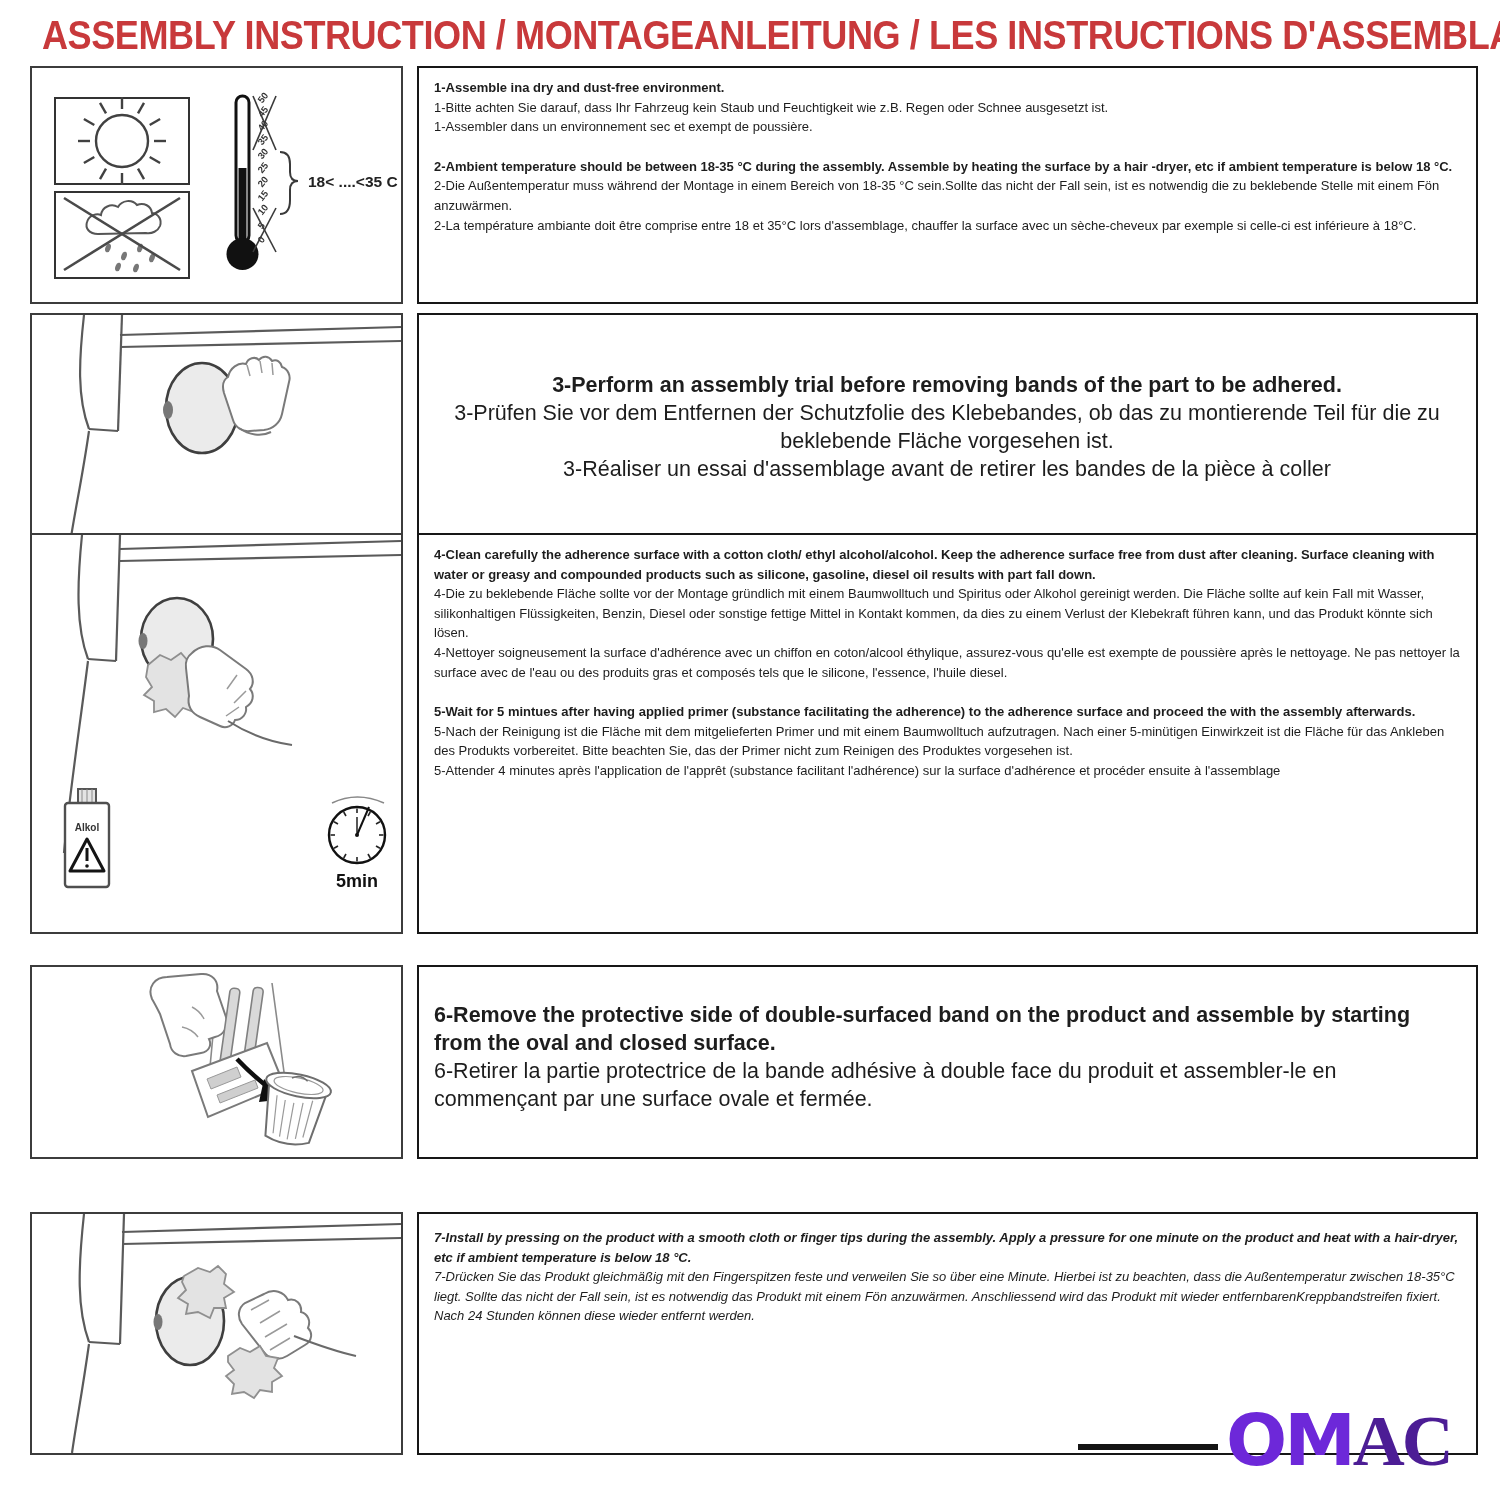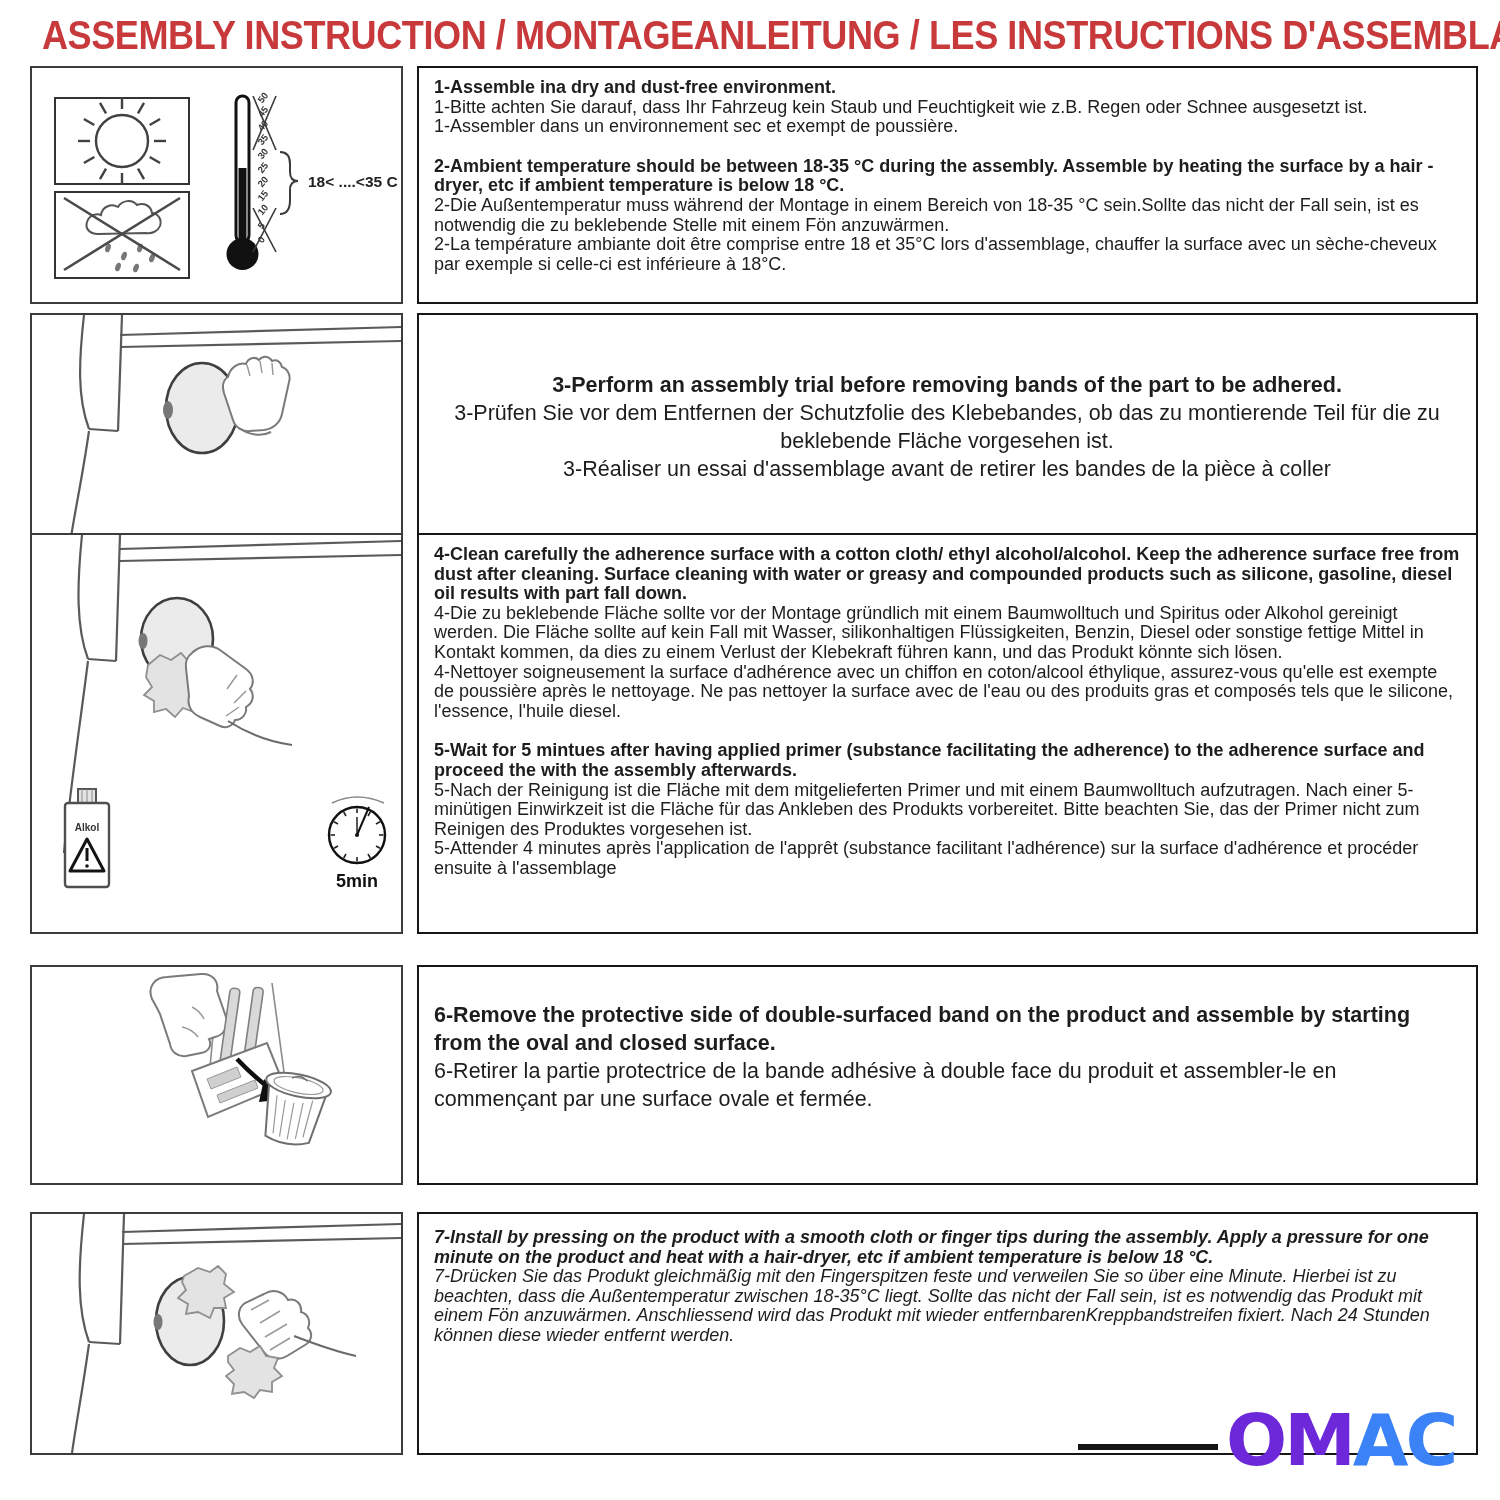--- a/index.html
+++ b/index.html
@@ -6,37 +6,37 @@
   body{width:1500px;height:1500px;position:relative;overflow:hidden;
        font-family:"Liberation Sans",sans-serif;color:#1d1d1d;}
   .page-title{position:absolute;left:42px;top:12px;margin:0;white-space:nowrap;
        font-size:41px;font-weight:800;letter-spacing:-.5px;color:#c8393b;
        transform:scale(.88,1);transform-origin:left top;}
   .imgbox{position:absolute;left:30px;width:373px;box-sizing:border-box;
        border:2px solid #3c3c3c;background:#fff;}
   .textbox{position:absolute;left:417px;width:1061px;box-sizing:border-box;
        border:2px solid #161616;background:#fff;padding:10px 16px 8px 15px;}
   .imgbox svg{display:block;}
-  p{margin:0;font-size:18px;line-height:19.6px;}
+  p{margin:0;font-size:13px;line-height:19.6px;}
   .tb-large p{font-size:21.5px;line-height:28px;}
   p.b{font-weight:bold;}
   p.gap{margin-top:20px;}
   .r1{top:66px;height:238px;}
   .r2{top:313px;height:233px;}
   .r3{top:533px;height:401px;}
-  .r4{top:965px;height:220px;}
+  .r4{top:965px;height:194px;}
   .r5{top:1212px;height:243px;}
   .tb2{padding-top:56px;text-align:center;}
   .tb4{padding-top:34px;}
   .tb5{padding-top:14px;font-style:italic;}
   .logo-dash{position:absolute;left:1078px;top:1444px;width:140px;height:6px;background:#141414;}
   .logo{position:absolute;left:1226px;top:1404px;font-family:"DejaVu Sans",sans-serif;
         font-weight:bold;font-size:72px;letter-spacing:-3px;line-height:1;}
   .logo .lb{color:#6d28d9;}
-  .logo .lr{color:#3b82f6;}
+  .logo .lr{color:#4c1d95;font-family:Liberation Serif, serif;}
   .lineart{stroke:#5a5a5a;stroke-width:2.2;fill:none;}
 </style>
 </head>
 <body>
 
 <h1 class="page-title">ASSEMBLY INSTRUCTION / MONTAGEANLEITUNG / LES INSTRUCTIONS D'ASSEMBLAGE</h1>
 
 <div class="imgbox r1">
   <svg width="369" height="234" viewBox="0 0 369 234">
 

